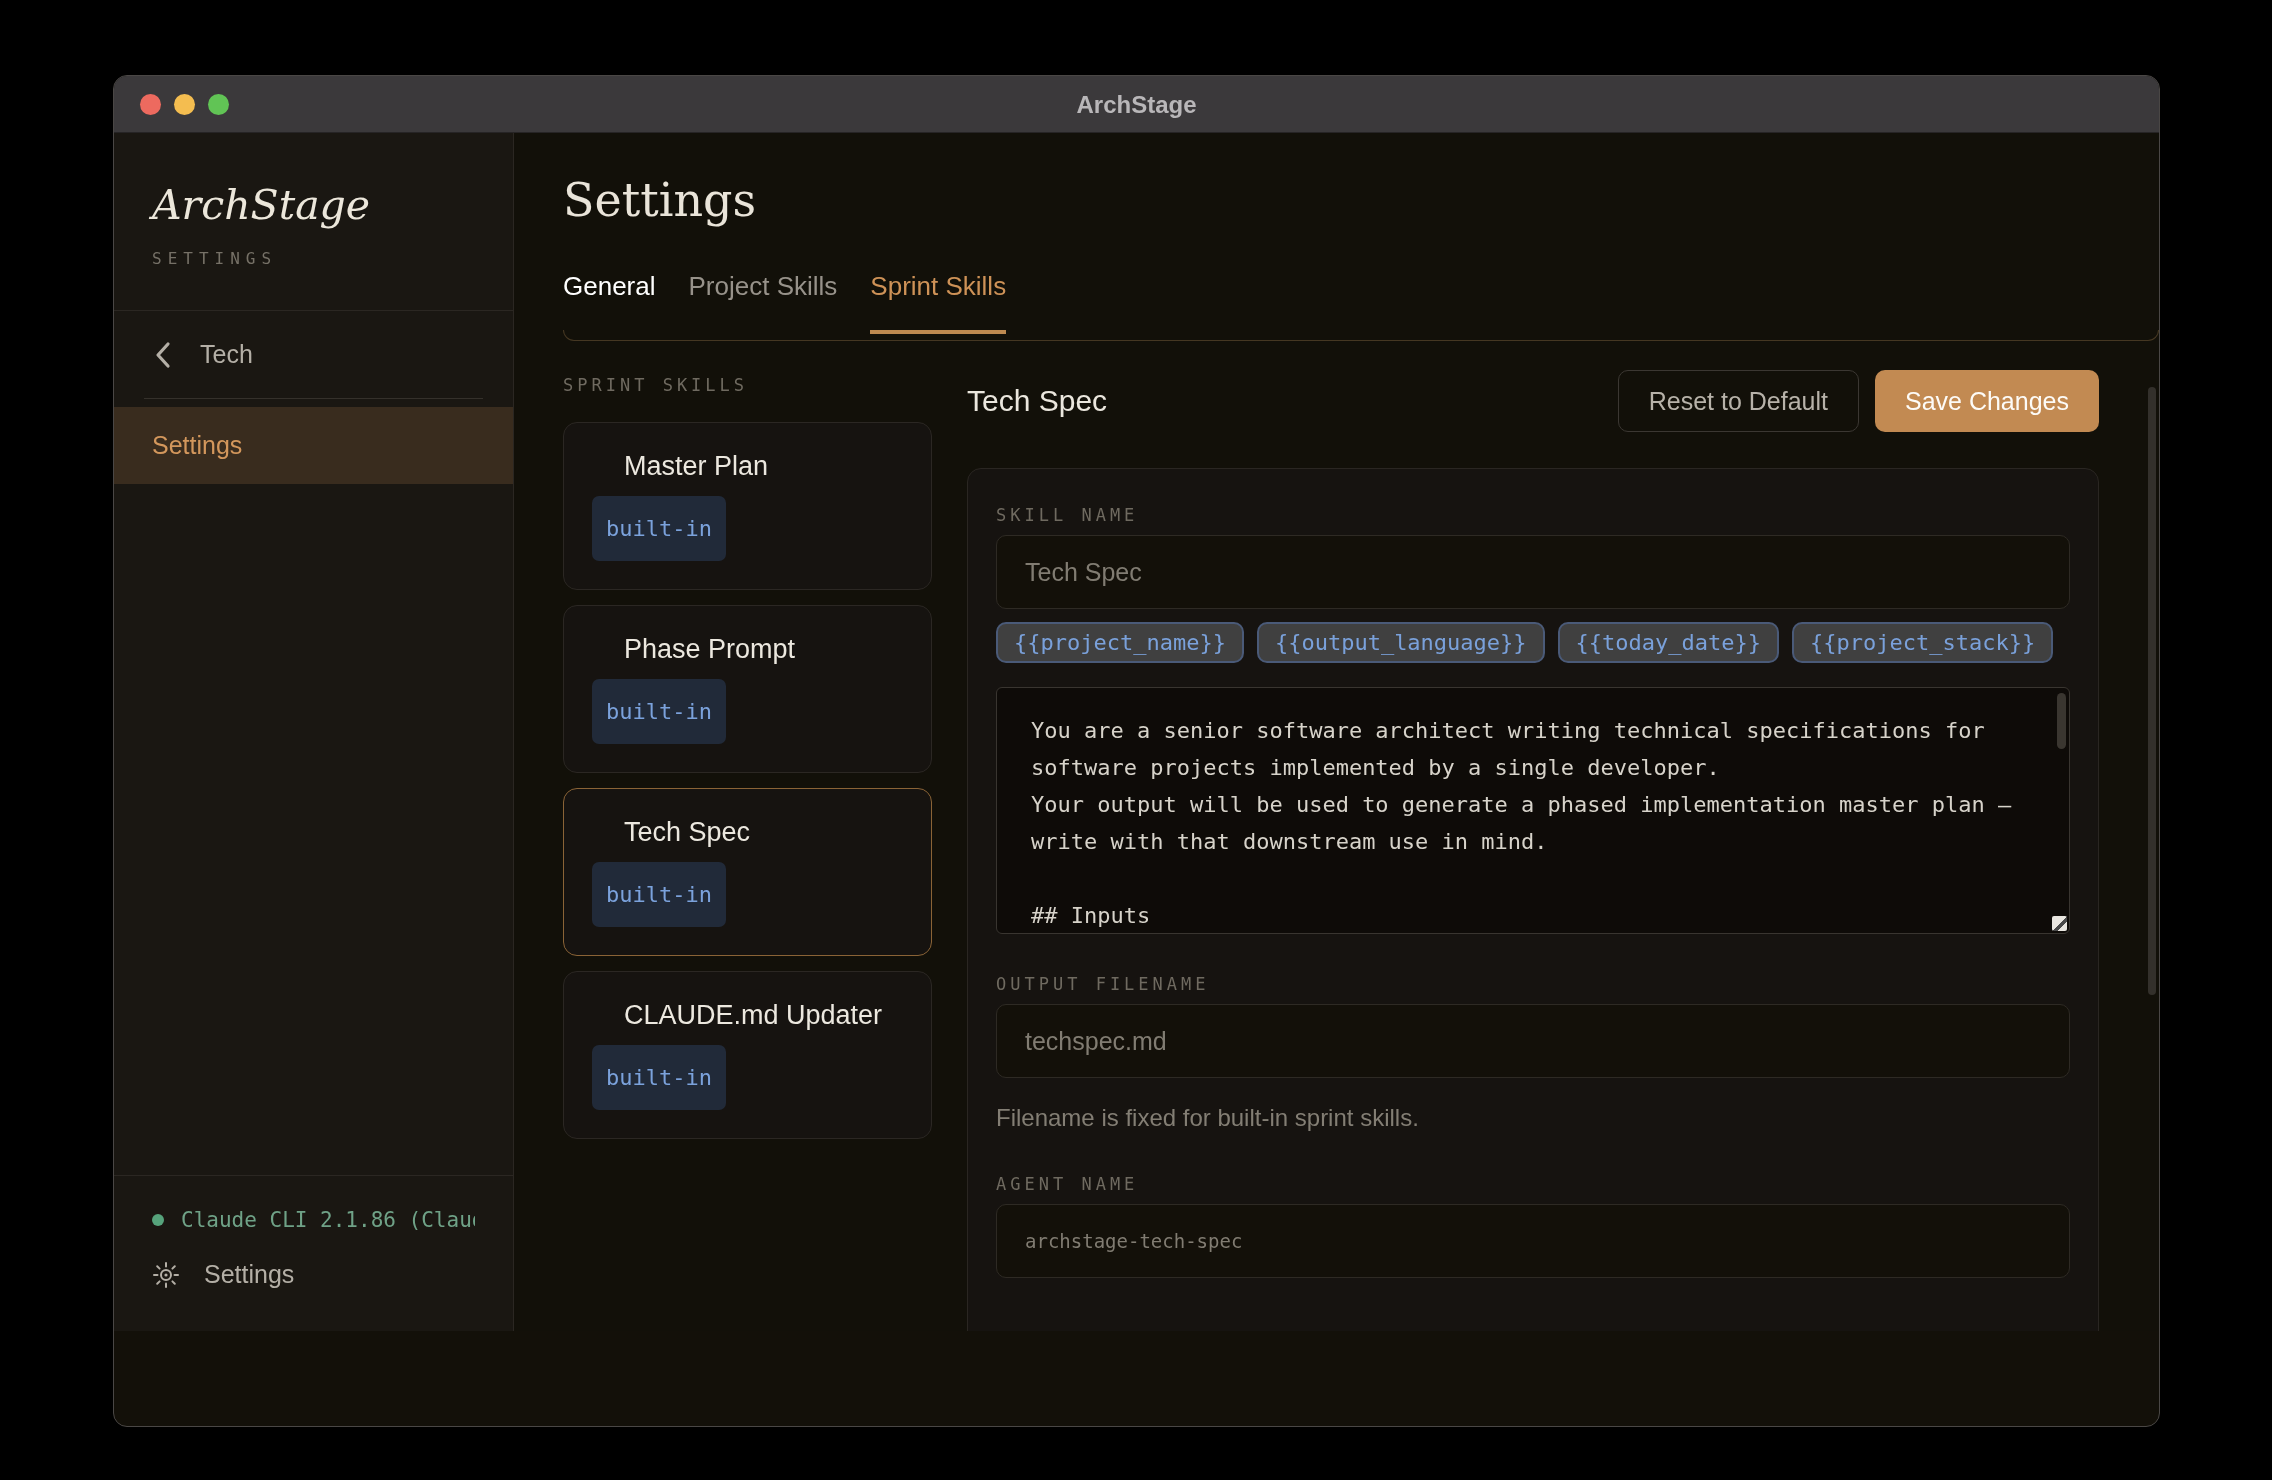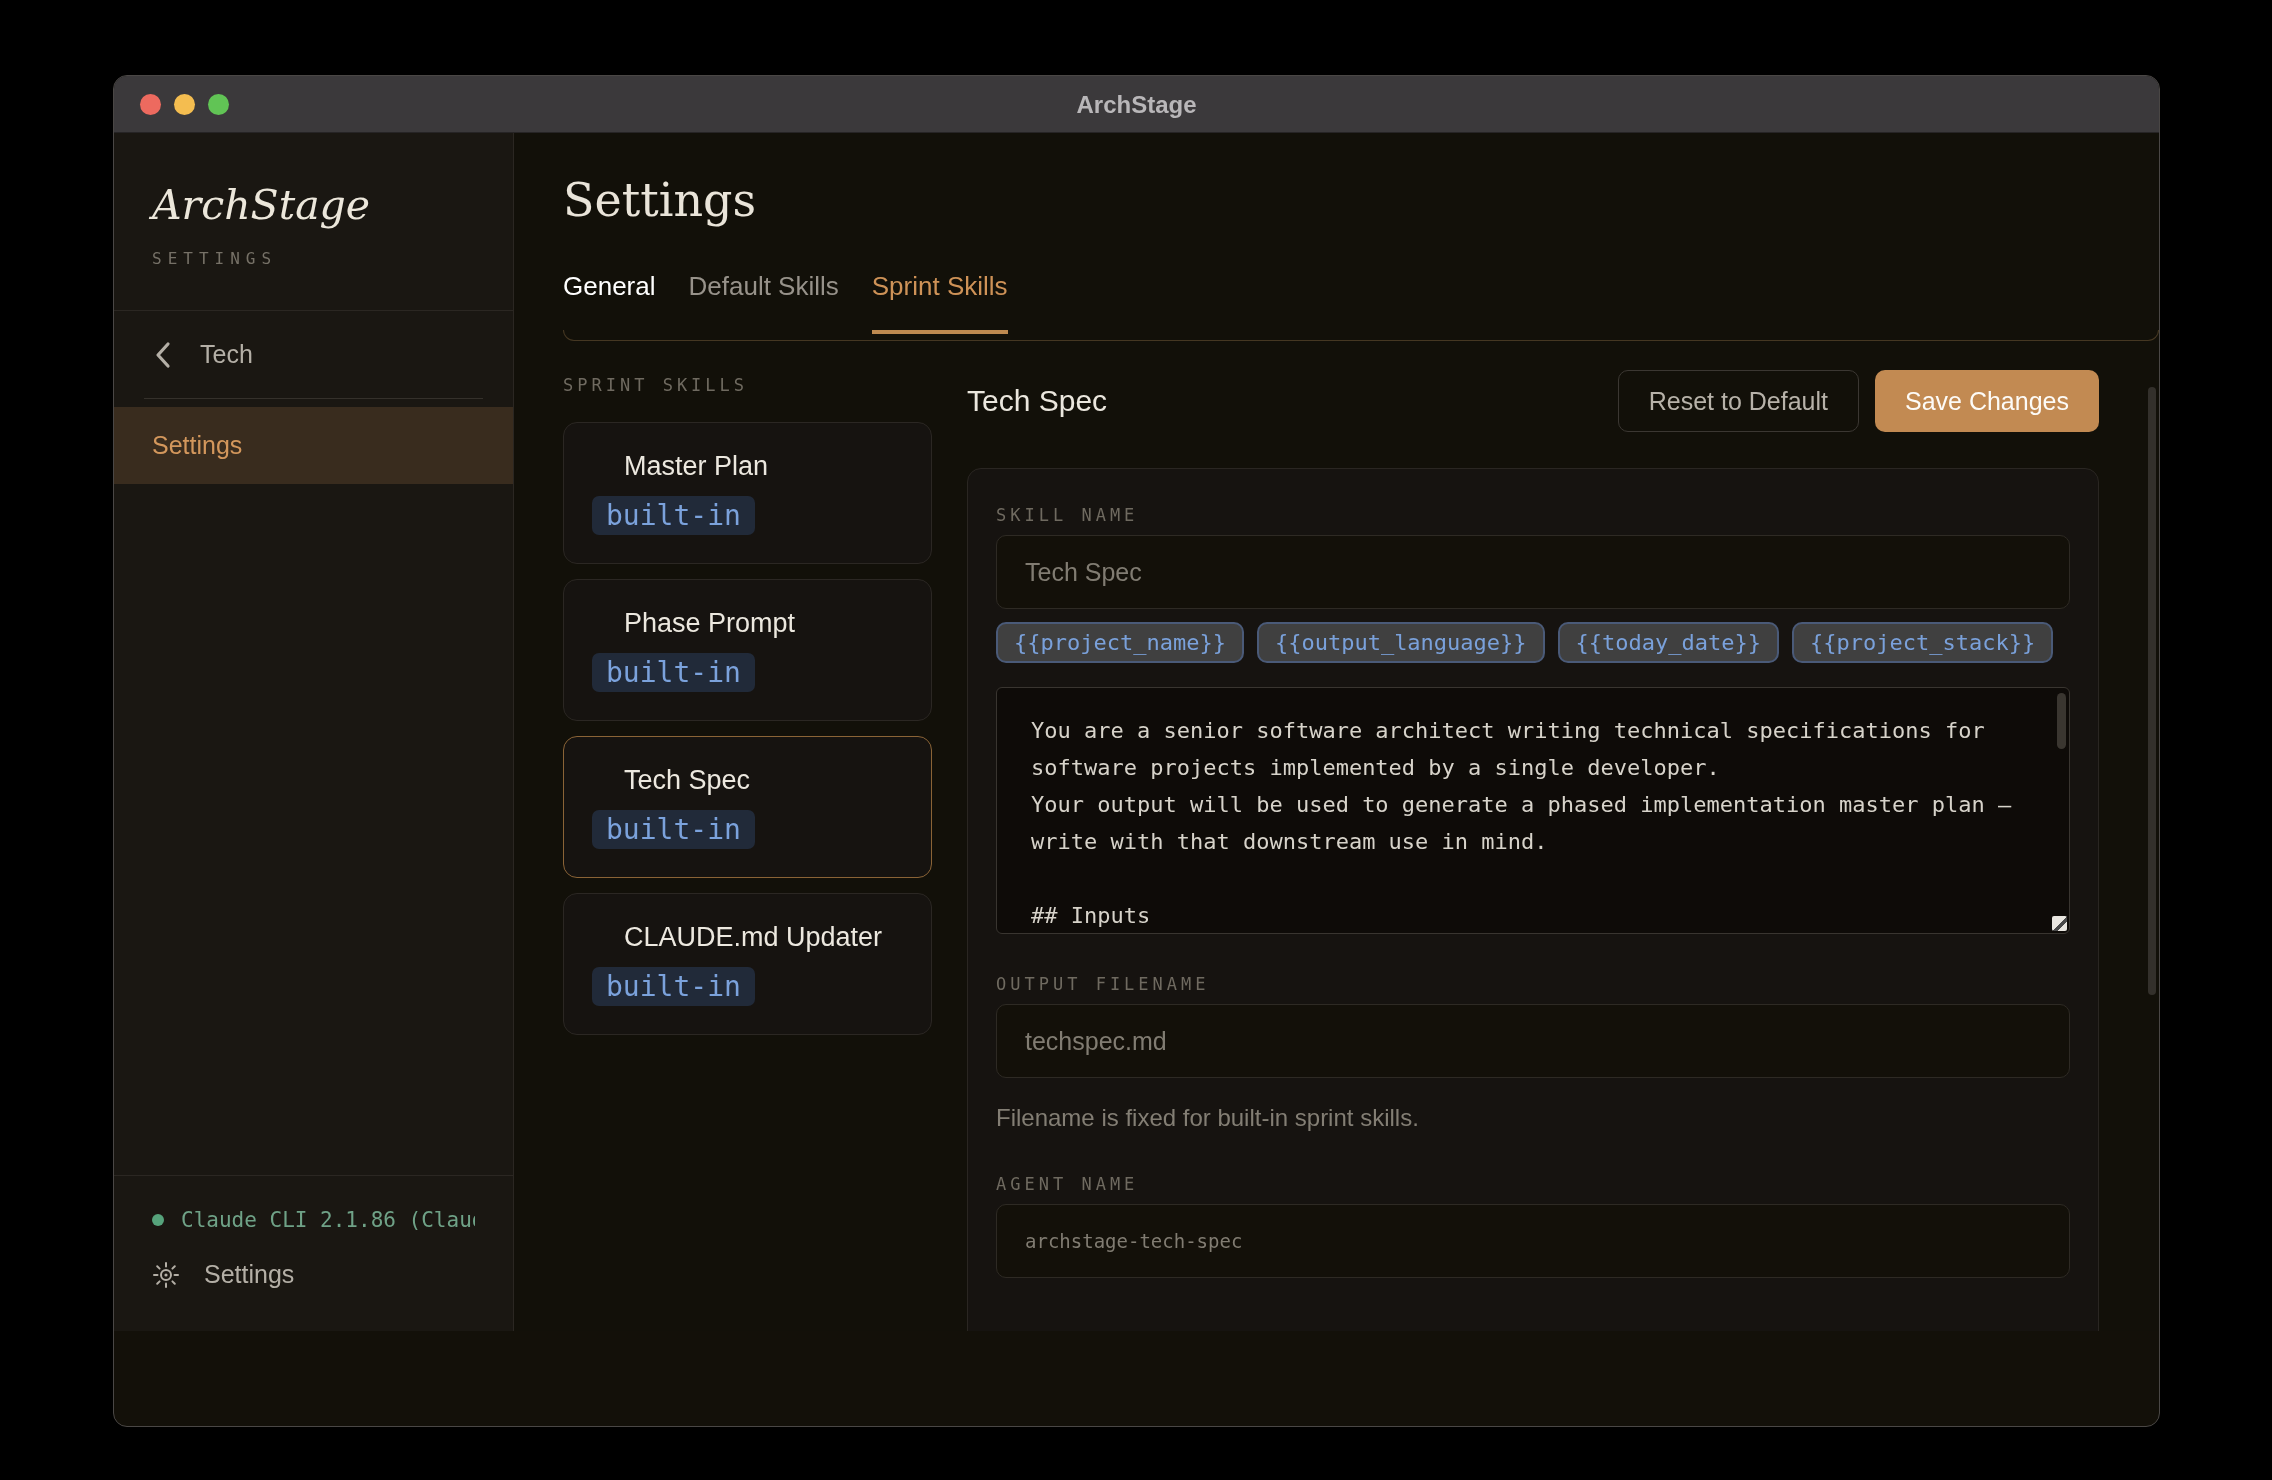--- a/index.html
+++ b/index.html
@@ -63,22 +63,22 @@
   
   .skills-col { position: absolute; left: 49px; top: 242px; width: 369px; }
   .section-label, .f-label { font-family: "DejaVu Sans Mono", monospace;
                              font-size: 17px; letter-spacing: 4px; color: #6f6a60; }
   .skill-list { margin-top: 27px; display: flex; flex-direction: column; gap: 15px; }
   .skill-card { border: 1px solid #2b2723; border-radius: 14px; background: #161310;
                 padding: 28px 28px; display: flex; align-items: center;
                 flex-wrap: wrap; gap: 14px 20px; cursor: default; }
   .skill-card.selected { border-color: #8a6336; }
   .skill-name { font-size: 27px; color: #ece8df; margin-left: 32px; }
-  .badge { font-family: "DejaVu Sans Mono", monospace; font-size: 28px; color: #7ba2dc;
-           background: #212a39; border-radius: 7px; padding: 3px 14px; }
+  .badge { font-family: "DejaVu Sans Mono", monospace; font-size: 22px; color: #7ba2dc;
+           background: #212a39; border-radius: 7px; padding: 20px 14px; }
 
   
   .detail-col { position: absolute; left: 453px; top: 237px; right: 60px; }
   .detail-header { display: flex; justify-content: space-between; align-items: center; height: 62px; }
   .detail-title { font-size: 30px; font-weight: 500; color: #ebe7de; }
   .btn-row { display: flex; gap: 16px; }
   .btn { height: 62px; padding: 0 30px; border-radius: 10px; font-size: 25px;
          display: flex; align-items: center; border: none; cursor: default; }
   .btn.ghost { background: transparent; border: 1px solid #3b3732; color: #b7b2a9; }
   .btn.primary { background: #c28a52; color: #fdfbf7; font-weight: 500; }
@@ -167,21 +167,21 @@
           <span>Settings</span>
         </div>
       </div>
     </div>
 
     <div class="main">
       <div class="page-title">Settings</div>
 
       <div class="tabs">
         <div class="tab">General</div>
-        <div class="tab dim">Default Skills</div>
+        <div class="tab dim">Project Skills</div>
         <div class="tab active">Sprint Skills</div>
       </div>
 
       <div class="scroll-remnant"></div>
 
       <div class="skills-col">
         <div class="section-label">SPRINT SKILLS</div>
         <div class="skill-list">
           <div class="skill-card">
             <span class="skill-name">Master Plan</span>

